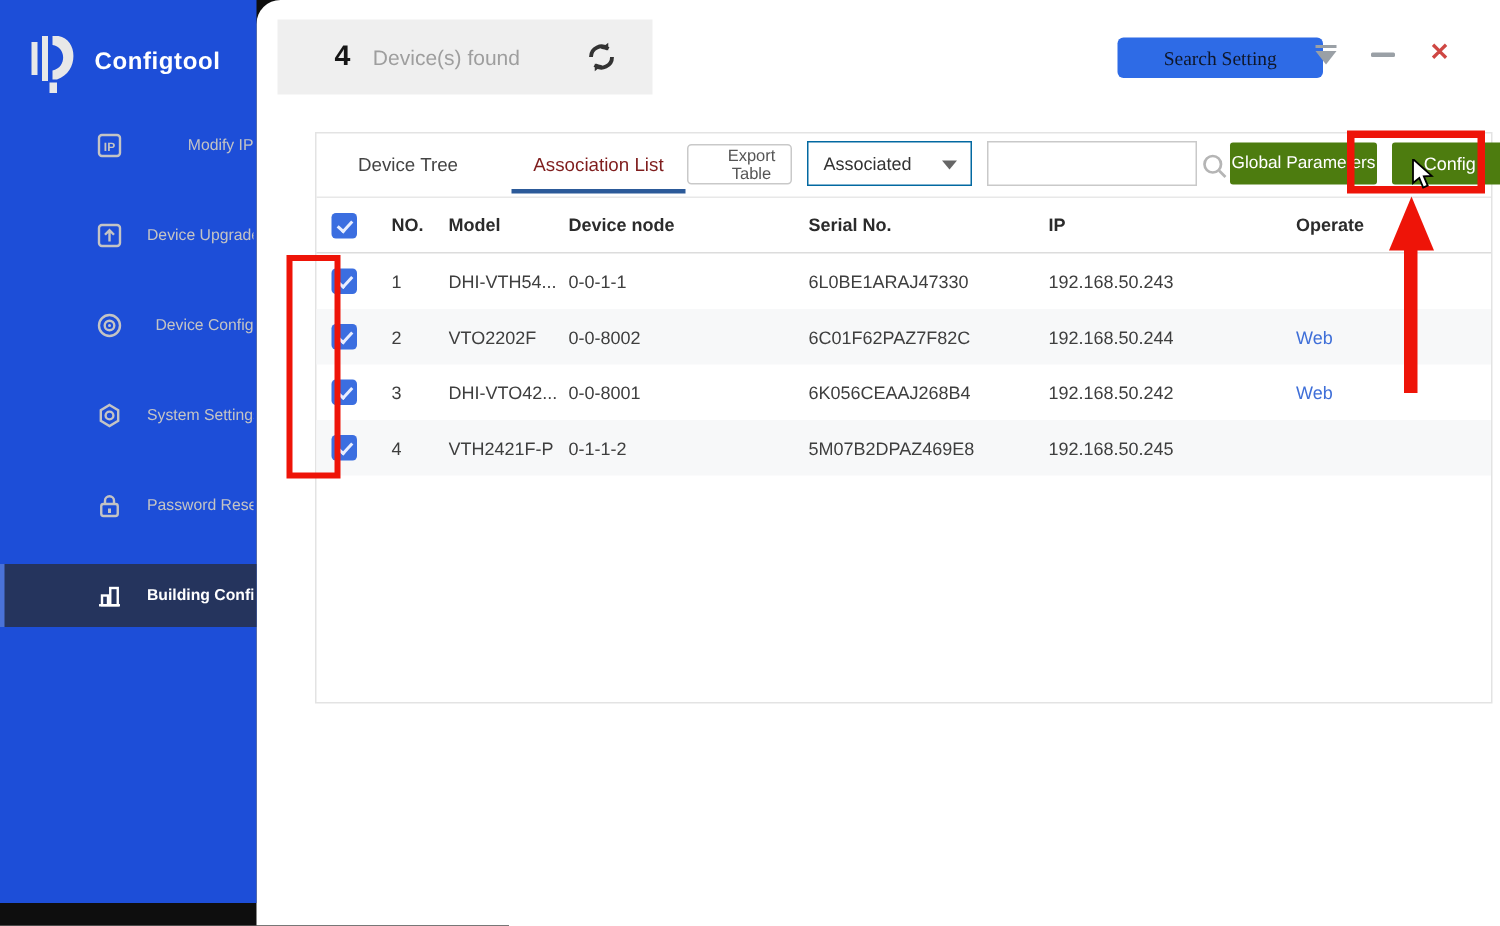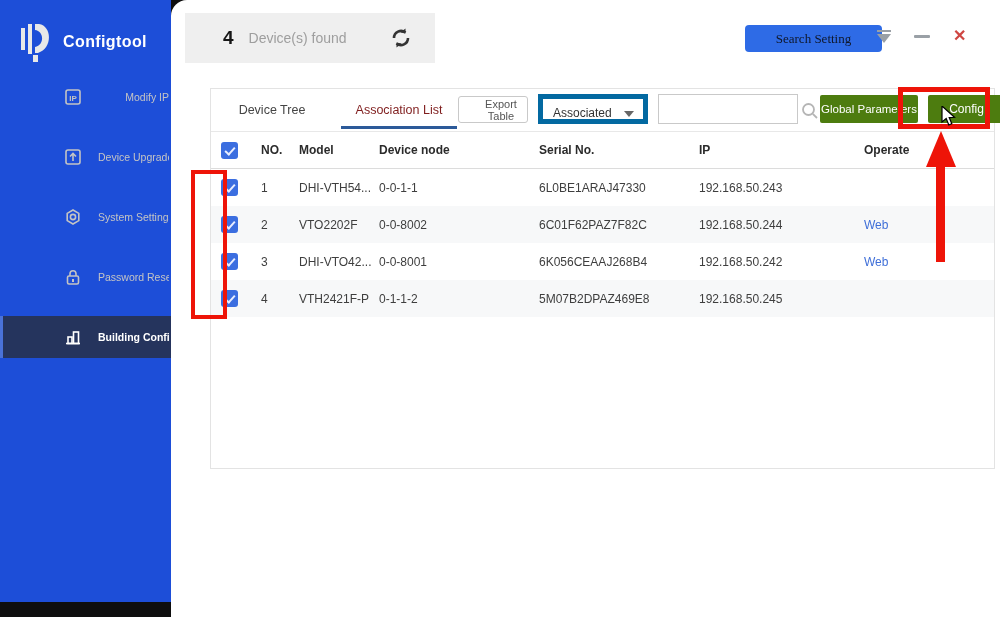--- a/index.html
+++ b/index.html
@@ -41,21 +41,21 @@
 
   
   .card { position:absolute; left:19px; top:88px; width:785px; height:381px; border:1px solid #e3e3e3; background:#fff;margin-left:20px; }
   .tabbar { position:relative; height:43px; border-bottom:1px solid #e8e8e8; }
   .tab { position:absolute; top:0; height:43px; line-height:43px; text-align:center; font-size:12.5px; color:#444; cursor:pointer; }
   .tab-devicetree { left:23px; width:76px; }
   .tab-association { left:130px; width:116px; color:#7f1d1d; }
   .tab-association::after { content:""; position:absolute; left:0; right:0; bottom:3px; height:3px; background:#2c5a99; }
   .btn-export { position:absolute; left:247px; top:7px; width:70px; height:27px; background:#fff; border:1px solid #c9c9c9;
                 border-radius:3px; font-size:11px; color:#555; cursor:pointer; font-family:"Liberation Sans", sans-serif;padding-left:16px; }
-  .select-assoc { position:absolute; left:327px; top:5px; width:110px; height:30px; border:5px solid #0369a1; background:#fff;
+  .select-assoc { position:absolute; left:327px; top:5px; width:110px; height:30px; border:1px solid #0369a1; background:#fff;
                   font-size:12px; color:#333; line-height:28px; padding-left:10px; cursor:pointer; }
   .select-caret { position:absolute; right:9px; top:12px; width:0; height:0;
                   border-left:5px solid transparent; border-right:5px solid transparent; border-top:6px solid #666; }
   .search-input { position:absolute; left:447px; top:5px; width:140px; height:30px; border:1px solid #c9c9c9;
                   font-size:12px; padding:0 8px; outline:none; }
   .mag { position:absolute; left:590px; top:13px; width:18px; height:18px; cursor:pointer; }
   .btn-blue { background:#4d7c0f; color:#fff; border:none; border-radius:2px; cursor:pointer;
               font-family:"Liberation Sans", sans-serif; }
   .btn-gp { position:absolute; left:609px; top:6px; width:98px; height:28px; font-size:11.5px; }
   .btn-config { position:absolute; left:717px; top:6px; width:77px; height:28px; font-size:12px; }
@@ -116,20 +116,30 @@
           <svg viewBox="0 0 18 18" width="18" height="18">
               <rect x="2" y="2" width="14" height="14" rx="2" fill="none" stroke="#c4c4c4" stroke-width="1.6"></rect>
               <path d="M9 13 L9 6 M6 8.5 L9 5.5 L12 8.5" fill="none" stroke="#c4c4c4" stroke-width="1.6"></path>
             </svg>
         </span>
         <span class="mi-label">Device Upgrade</span>
       </div>
       <div class="menu-item">
         <span class="mi-icon">
           <svg viewBox="0 0 18 18" width="18" height="18">
+              <circle cx="9" cy="9" r="7" fill="none" stroke="#c4c4c4" stroke-width="1.6"></circle>
+              <circle cx="9" cy="9" r="3.2" fill="none" stroke="#c4c4c4" stroke-width="1.6"></circle>
+              <circle cx="9" cy="9" r="1" fill="#c4c4c4"></circle>
+            </svg>
+        </span>
+        <span class="mi-label">Device Config</span>
+      </div>
+      <div class="menu-item">
+        <span class="mi-icon">
+          <svg viewBox="0 0 18 18" width="18" height="18">
               <path d="M9 2 L14.8 5.4 L14.8 12.6 L9 16 L3.2 12.6 L3.2 5.4 Z" fill="none" stroke="#c4c4c4" stroke-width="1.6"></path>
               <circle cx="9" cy="9" r="2.6" fill="none" stroke="#c4c4c4" stroke-width="1.6"></circle>
             </svg>
         </span>
         <span class="mi-label">System Settings</span>
       </div>
       <div class="menu-item">
         <span class="mi-icon">
           <svg viewBox="0 0 18 18" width="18" height="18">
               <rect x="3.5" y="8" width="11" height="8" rx="1.5" fill="none" stroke="#c4c4c4" stroke-width="1.6"></rect>

